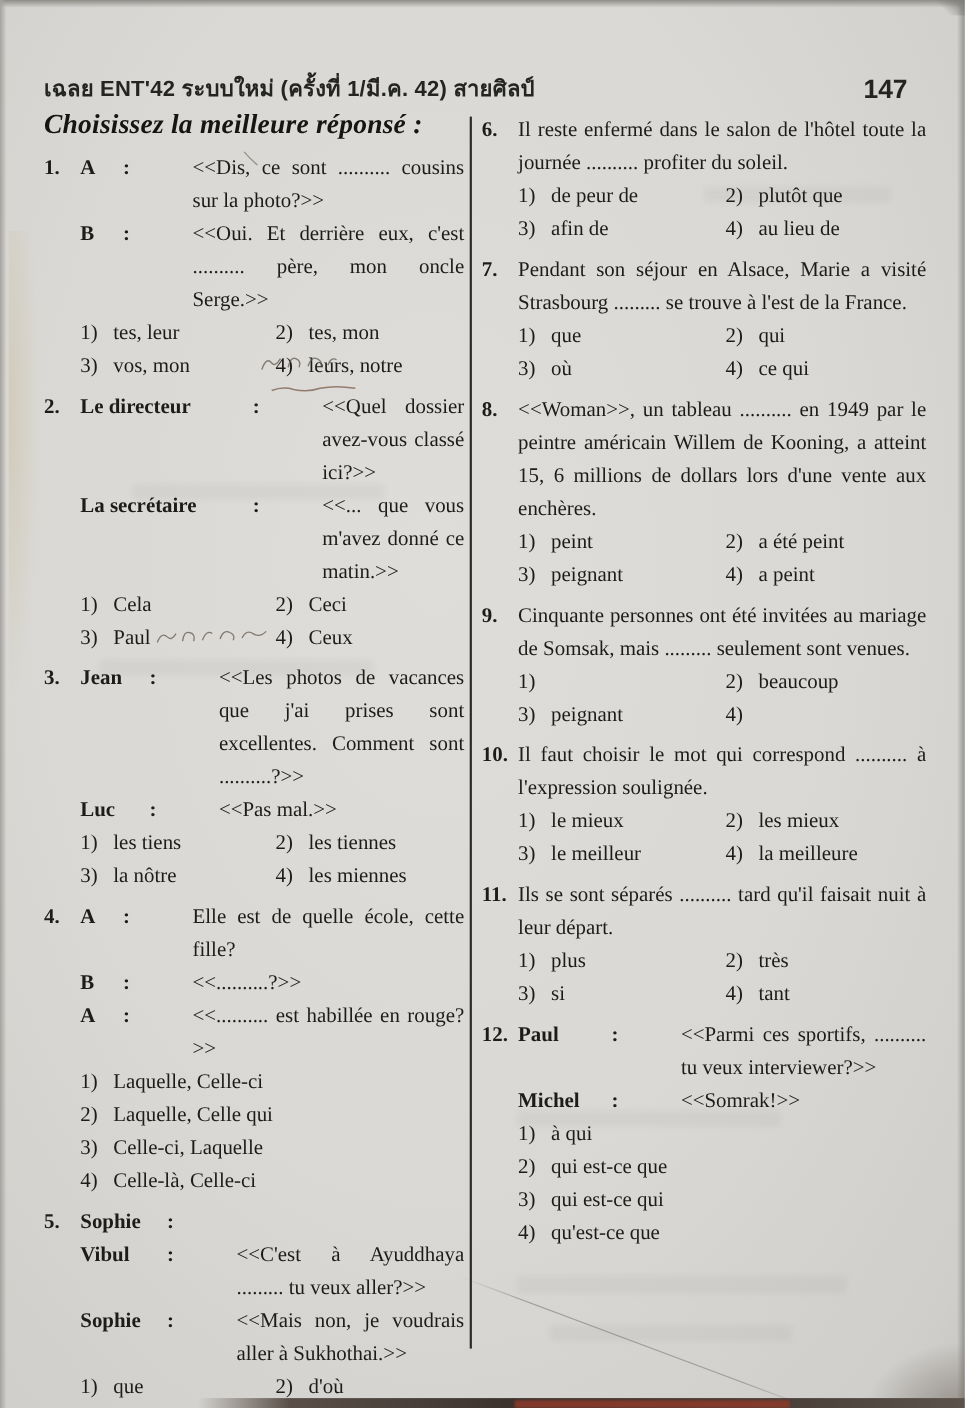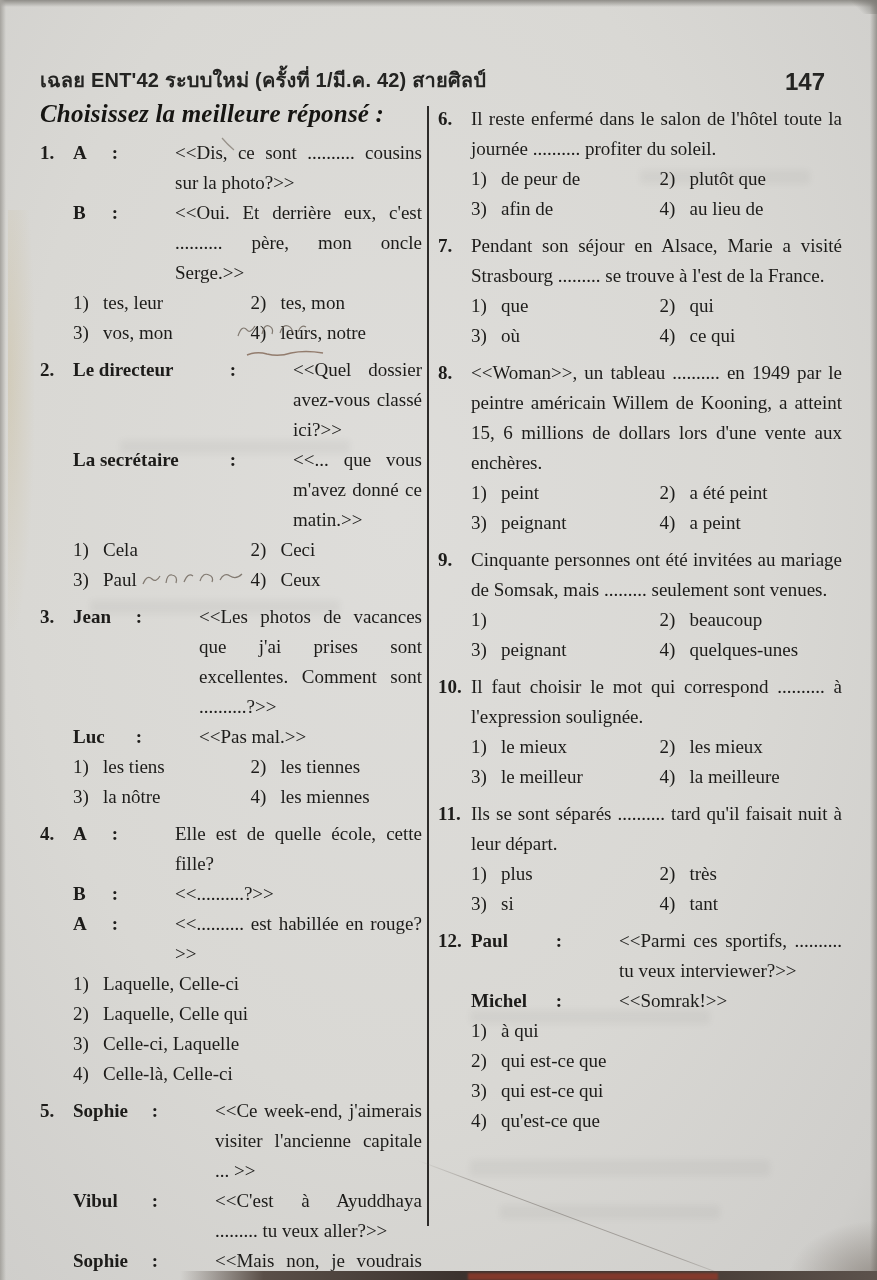--- a/index.html
+++ b/index.html
@@ -223,21 +223,20 @@
               </div>
             </div>
           </div>
         </div>
         <div class="q">
           <span class="qnum">5.</span>
           <div class="qbody">
             <div class="dline" style="--spk: 70px;">
               <span class="spk">Sophie</span>
               <span class="dcolon">:</span>
-              <span class="dtext">&lt;&lt;Ce week-end, j'aimerais visiter l'ancienne capitale ... &gt;&gt;</span>
             </div>
             <div class="dline" style="--spk: 70px;">
               <span class="spk">Vibul</span>
               <span class="dcolon">:</span>
               <span class="dtext">&lt;&lt;C'est à Ayuddhaya ......... tu veux aller?&gt;&gt;</span>
             </div>
             <div class="dline" style="--spk: 70px;">
               <span class="spk">Sophie</span>
               <span class="dcolon">:</span>
               <span class="dtext">&lt;&lt;Mais non, je voudrais aller à Sukhothai.&gt;&gt;</span>
@@ -350,21 +349,20 @@
               <div class="opt">
                 <span class="onum">2)</span>
                 <span class="olab">beaucoup</span>
               </div>
               <div class="opt">
                 <span class="onum">3)</span>
                 <span class="olab">peignant</span>
               </div>
               <div class="opt">
                 <span class="onum">4)</span>
-                <span class="olab">quelques-unes</span>
               </div>
             </div>
           </div>
         </div>
         <div class="q">
           <span class="qnum">10.</span>
           <div class="qbody">
             <p class="qtext">Il faut choisir le mot qui correspond .......... à l'expression soulignée.</p>
             <div class="opts">
               <div class="opt">

